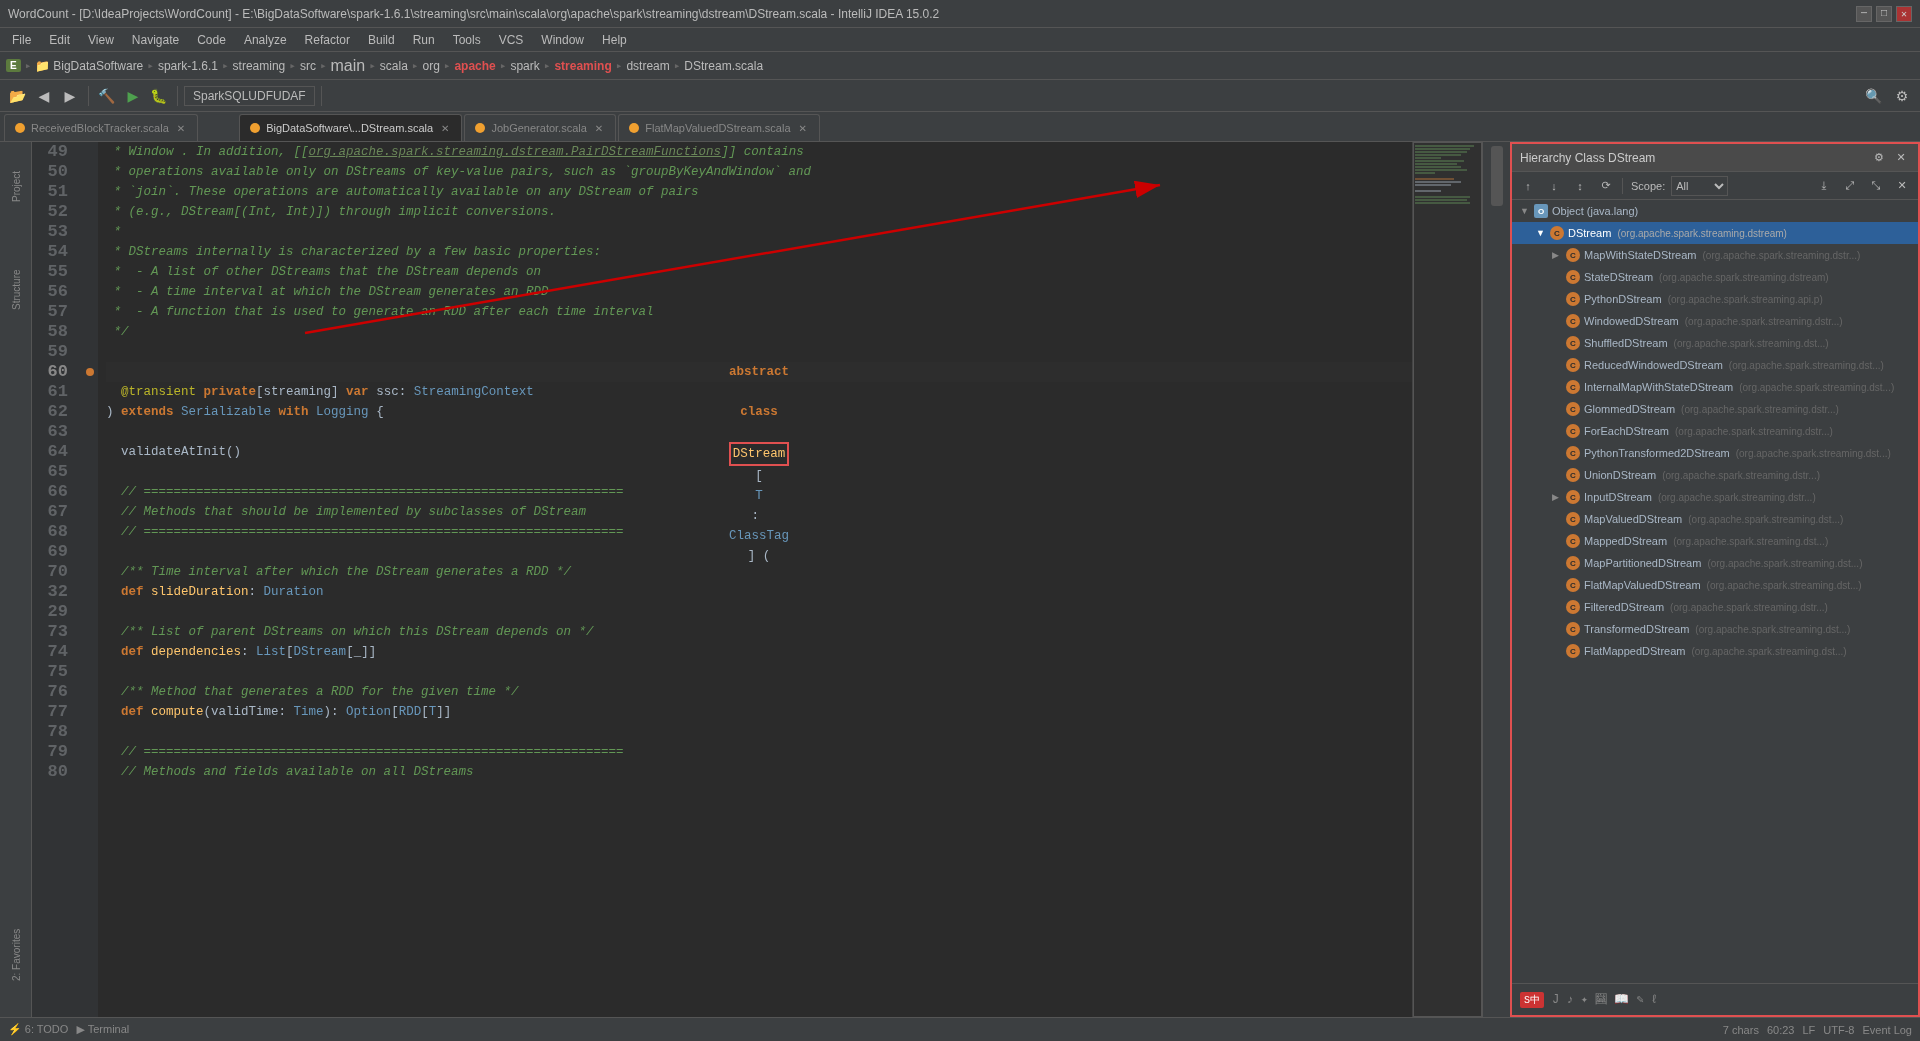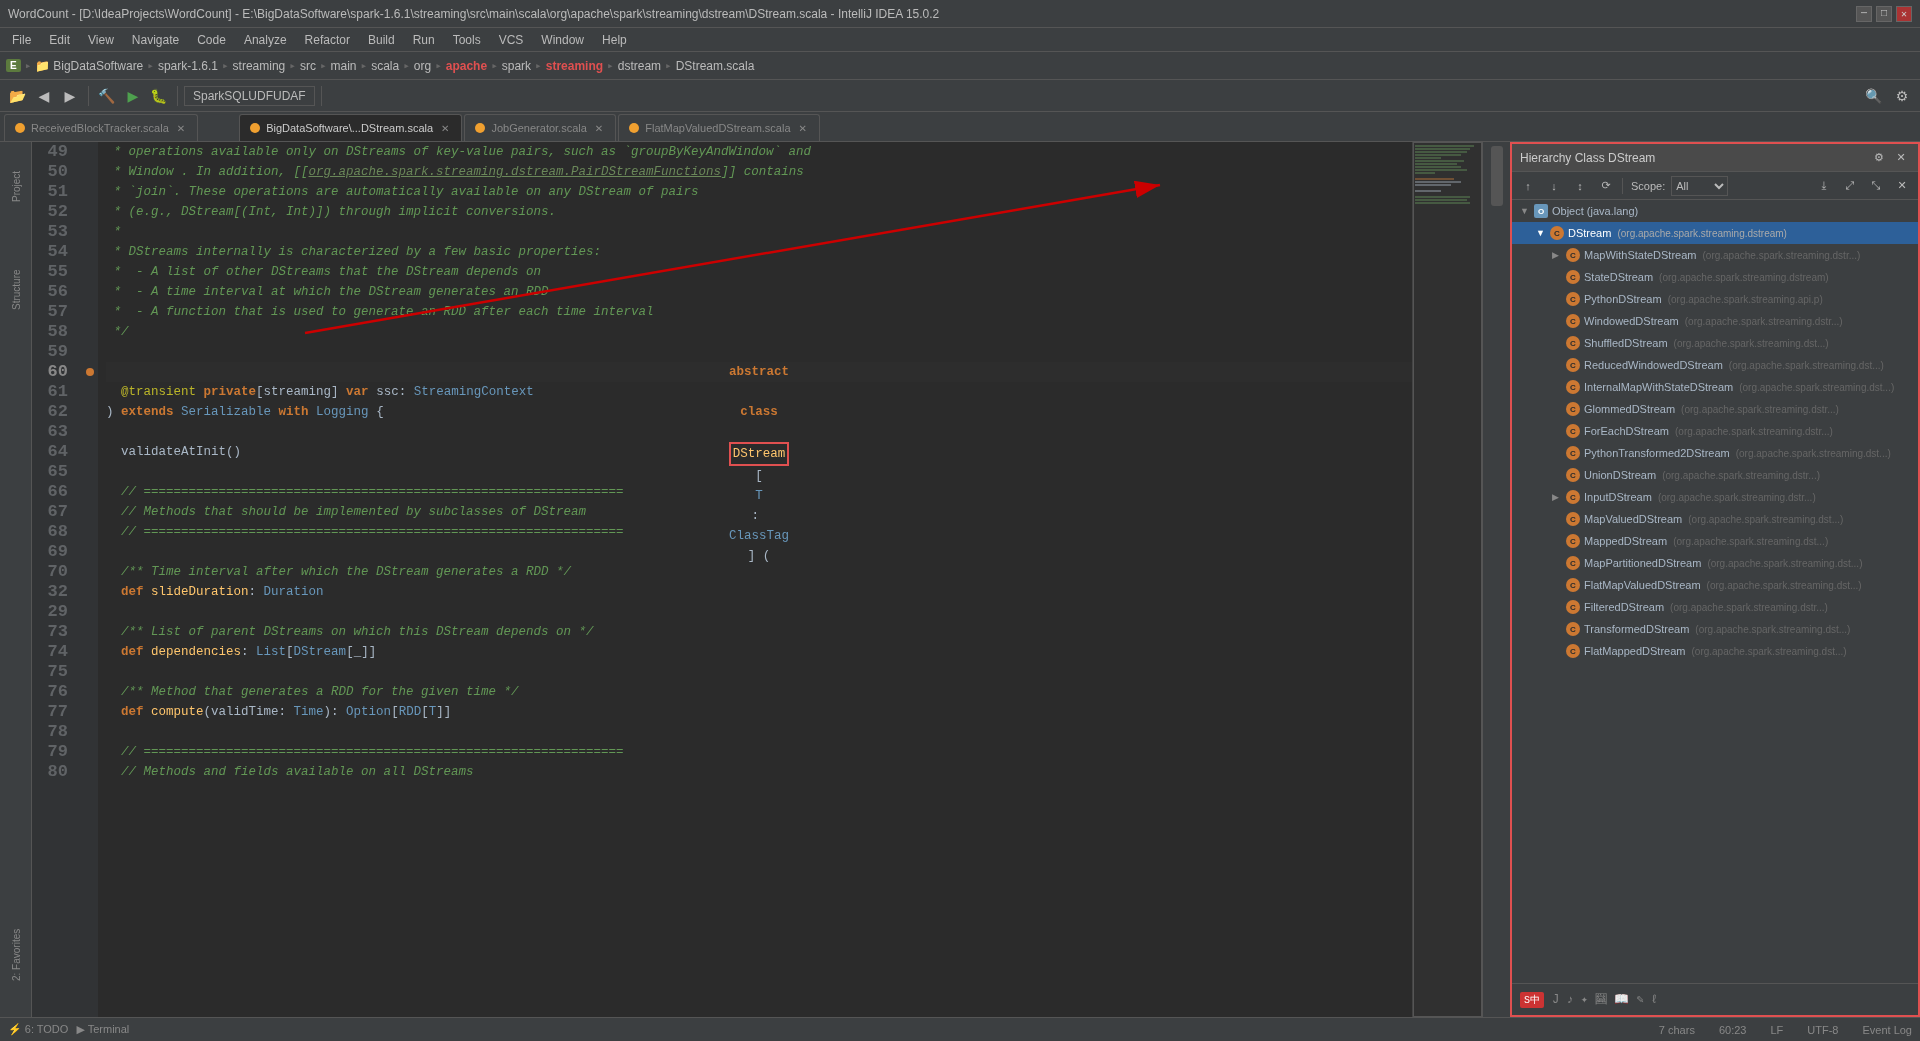--- a/index.html
+++ b/index.html
@@ -343,21 +343,21 @@
       align-items: center;
       padding: 0 8px;
       border-top: 1px solid #555;
       font-family: Arial, sans-serif;
       font-size: 11px;
       color: #888;
       gap: 8px;
       justify-content: space-between;
     }
     .status-left { display: flex; align-items: center; gap: 8px; }
-    .status-right { display: flex; align-items: center; gap: 24px; }
+    .status-right { display: flex; align-items: center; gap: 8px; }
     .status-item { cursor: pointer; }
 
     
     #hierarchy-bottom {
       height: 32px;
       background: #3c3f41;
       border-top: 1px solid #555;
       display: flex;
       align-items: center;
       padding: 0 8px;
@@ -446,21 +446,21 @@
   <span class="nav-sep">▸</span>
   <div class="nav-item">
     <span style="font-family:Arial;font-size:12px;color:#bbb;">streaming</span>
   </div>
   <span class="nav-sep">▸</span>
   <div class="nav-item">
     <span style="font-family:Arial;font-size:12px;color:#bbb;">src</span>
   </div>
   <span class="nav-sep">▸</span>
   <div class="nav-item">
-    <span style="font-family:Arial;font-size:12px;color:#bbb;">main</span>
+    <span style="font-family:Arial;font-size:16px;color:#bbb;">main</span>
   </div>
   <span class="nav-sep">▸</span>
   <div class="nav-item">
     <span style="font-family:Arial;font-size:12px;color:#bbb;">scala</span>
   </div>
   <span class="nav-sep">▸</span>
   <div class="nav-item">
     <span style="font-family:Arial;font-size:12px;color:#bbb;">org</span>
   </div>
   <span class="nav-sep">▸</span>
@@ -610,25 +610,25 @@
         <div class="gutter-row"></div>
         <div class="gutter-row"></div>
         <div class="gutter-row"></div>
         <div class="gutter-row"></div>
         <div class="gutter-row"></div>
       </div>
 
       <div id="code-content">
 
         <div class="code-line">
+          <span class="cm"> * Window . In addition, [[</span><span class="cm" style="color:#6a8759;text-decoration:underline;">org.apache.spark.streaming.dstream.PairDStreamFunctions</span><span class="cm">]] contains</span>
+        </div>
+
+        <div class="code-line">
           <span class="cm"> * operations available only on DStreams of key-value pairs, such as `groupByKeyAndWindow` and</span>
-        </div>
-
-        <div class="code-line">
-          <span class="cm"> * Window . In addition, [[</span><span class="cm" style="color:#6a8759;text-decoration:underline;">org.apache.spark.streaming.dstream.PairDStreamFunctions</span><span class="cm">]] contains</span>
         </div>
 
         <div class="code-line">
           <span class="cm"> * `join`. These operations are automatically available on any DStream of pairs</span>
         </div>
 
         <div class="code-line">
           <span class="cm"> * (e.g., DStream[(Int, Int)]) through implicit conversions.</span>
         </div>
 

